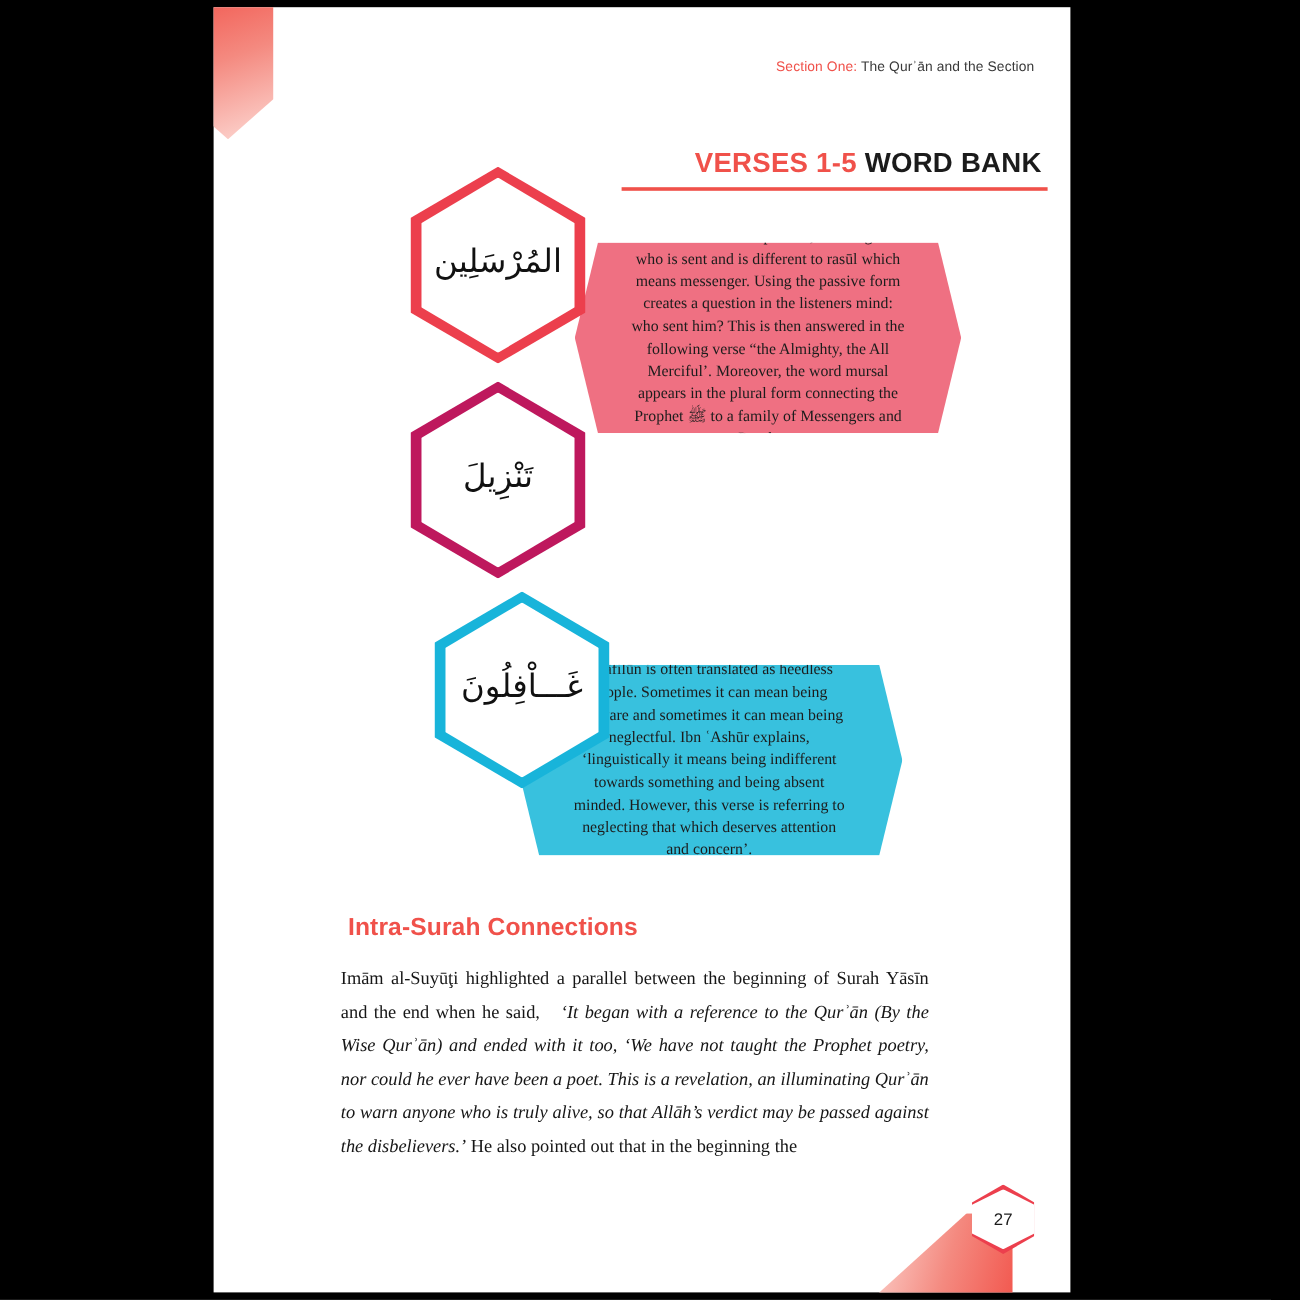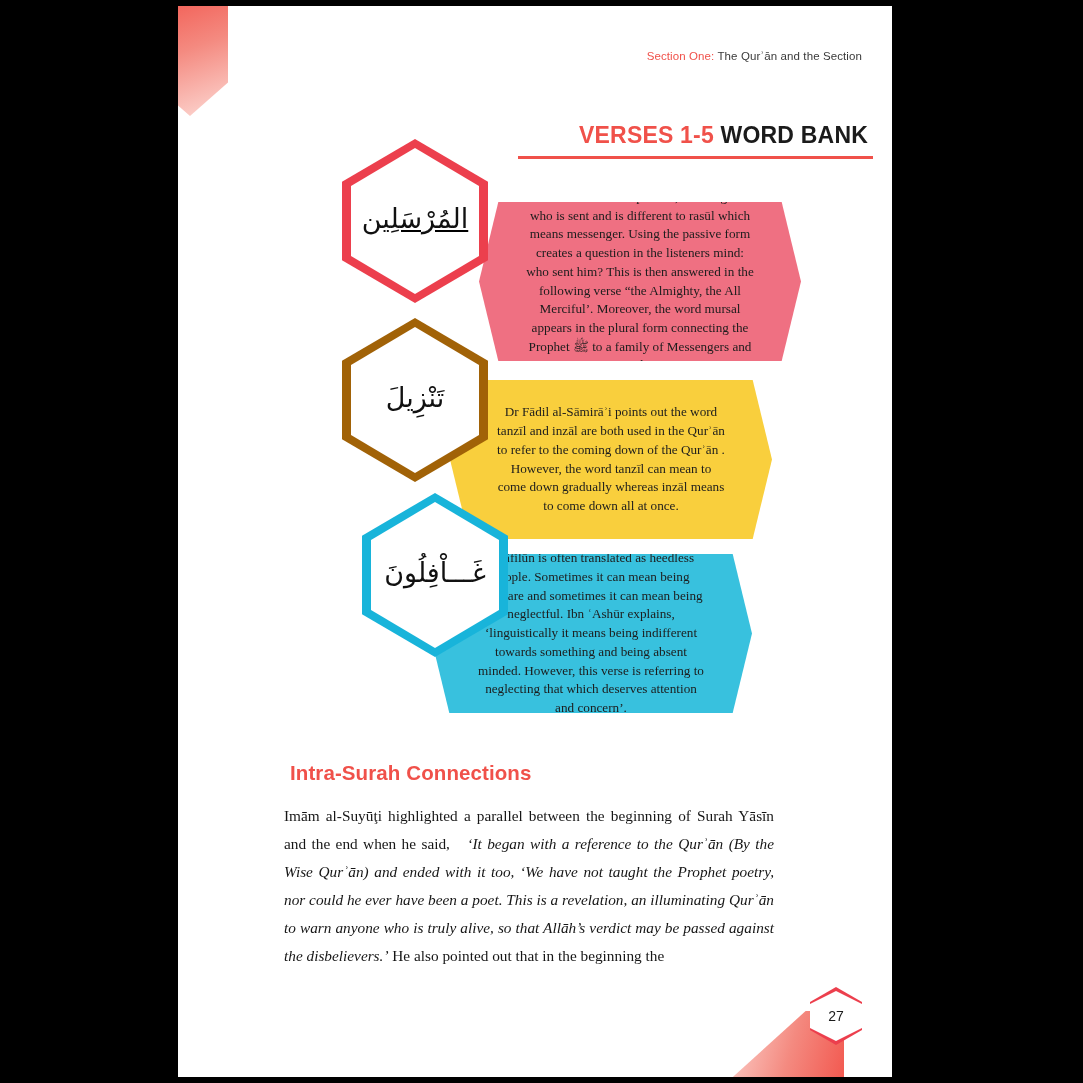--- a/index.html
+++ b/index.html
@@ -124,31 +124,31 @@
   }
 
   
   .note-red {
     left: 301px;
     top: 196px;
     width: 322px;
     height: 159px;
     background: #ef7082;
   }
-  .hex1 { left: 164px; top: 133px; background: #ec3f4d; text-decoration: underline; }
+  .hex1 { left: 164px; top: 133px; background: #ec3f4d; }
 
   
   .note-yellow {
     left: 272px;
     top: 374px;
     width: 322px;
     height: 159px;
     background: #f9cf3d;
   }
-  .hex2 { left: 164px; top: 312px; background: #a16207; }
+  .hex2 { left: 164px; top: 312px; background: #be185d; }
 
   
   .note-blue {
     left: 252px;
     top: 548px;
     width: 322px;
     height: 159px;
     background: #38c1de;
   }
   .hex3 { left: 164px; top: 487px; background: #18b4da; margin-left: 20px; }
@@ -233,23 +233,20 @@
 
     <div class="hex-note note-red">
       <p>The word mursal is passive, meaning one who is sent and is different to rasūl which means messenger. Using the passive form creates a question in the listeners mind: who sent him? This is then answered in the following verse “the Almighty, the All Merciful’. Moreover, the word mursal appears in the plural form connecting the Prophet ﷺ to a family of Messengers and Prophets.</p>
     </div>
     <div class="hex-word hex1">
       <div class="inner">
         <span class="arabic">المُرْسَلِين</span>
       </div>
     </div>
 
-    <div class="hex-note note-yellow">
-      <p>Dr Fādil al-Sāmirāʾi points out the word tanzīl and inzāl are both used in the Qurʾān  to refer to the coming down of the Qurʾān . However, the word tanzīl can mean to come down gradually whereas inzāl means to come down all at once.</p>
-    </div>
     <div class="hex-word hex2">
       <div class="inner">
         <span class="arabic">تَنْزِيلَ</span>
       </div>
     </div>
 
     <div class="hex-note note-blue">
       <p>Ghāfilūn is often translated as heedless people. Sometimes it can mean being unaware and sometimes it can mean being neglectful. Ibn ʿAshūr explains, ‘linguistically it means being indifferent towards something and being absent minded. However, this verse is referring to neglecting that which deserves attention and concern’.</p>
     </div>
     <div class="hex-word hex3">

